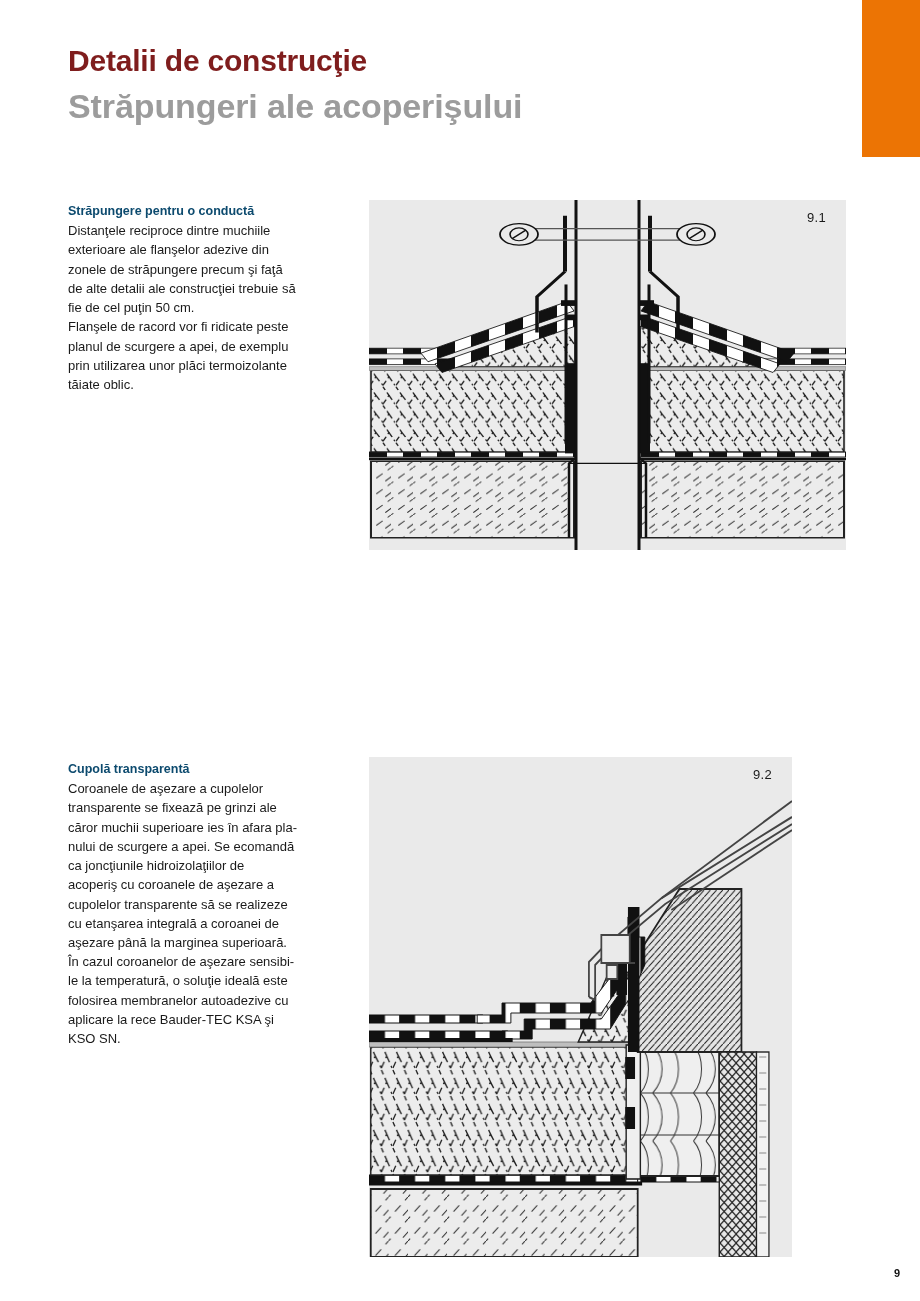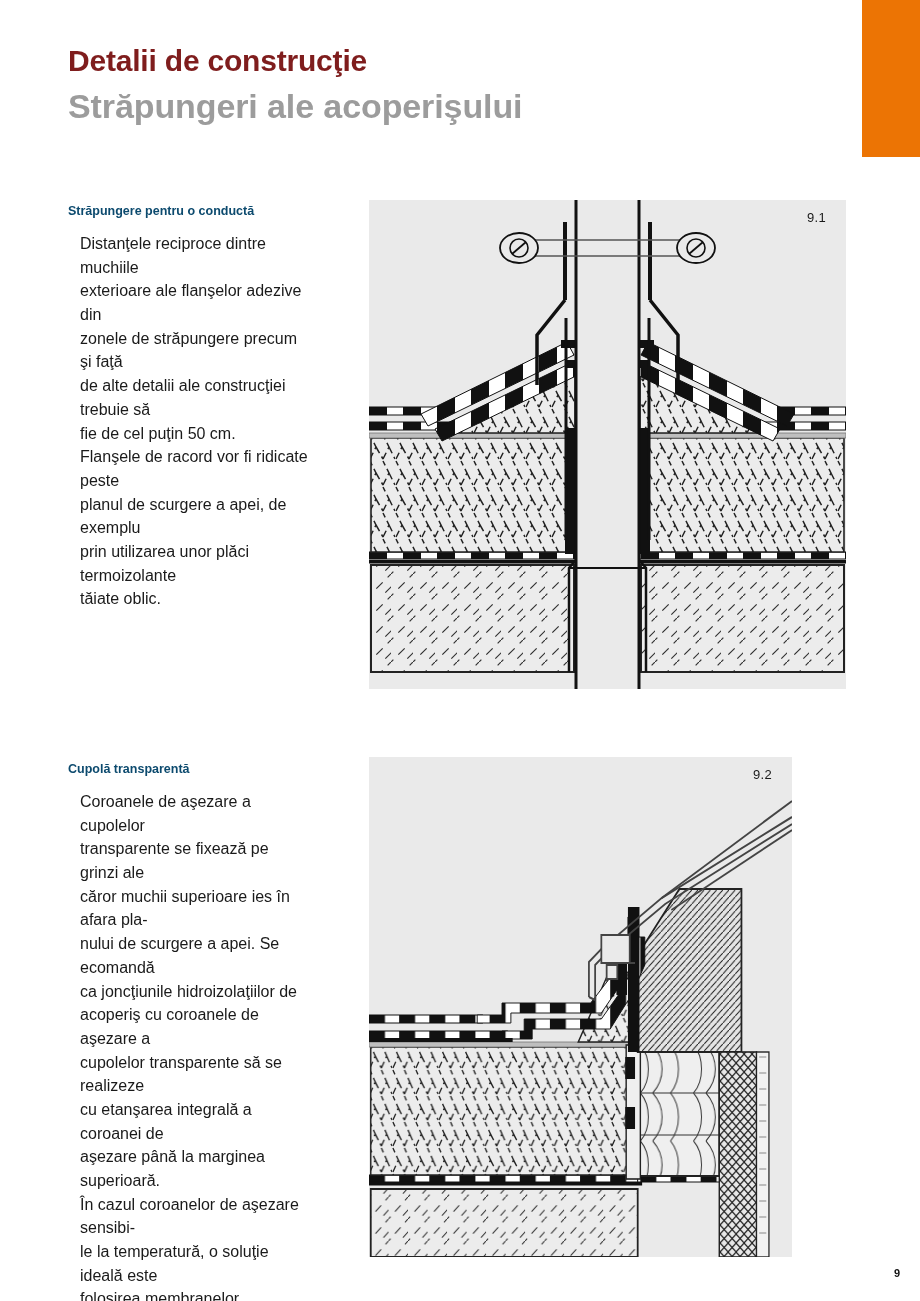--- a/index.html
+++ b/index.html
@@ -30,28 +30,28 @@
 
   
   .col{position:absolute;left:68px;width:255px;}
   .col.one{top:202px;}
   .col.two{top:760px;}
   .sec-head{
     font-size:12.5px;font-weight:bold;color:#0c4a6e;
     margin:0 0 1px 0;line-height:1.45;
   }
   .para{
-    font-size:16px;color:#1a1a1a;line-height:1.48;
-    margin:12px;white-space:pre-line;
+    font-size:13px;color:#1a1a1a;line-height:1.48;
+    margin:0;white-space:pre-line;
   }
   .gap{height:15px;}
 
   
   .panel{position:absolute;background:#EAEAEA;overflow:hidden;}
-  #panel91{left:369px;top:200px;width:477px;height:489px;}
+  #panel91{left:369px;top:200px;width:477px;height:350px;}
   #panel92{left:369px;top:757px;width:423px;height:500px;}
   .fignum{
     position:absolute;right:20px;top:10px;
     font-size:13px;color:#1a1a1a;letter-spacing:0.3px;
   }
   .panel svg{display:block;width:100%;height:100%;}
 
   
   .pageno{
     position:absolute;right:20px;bottom:22px;

